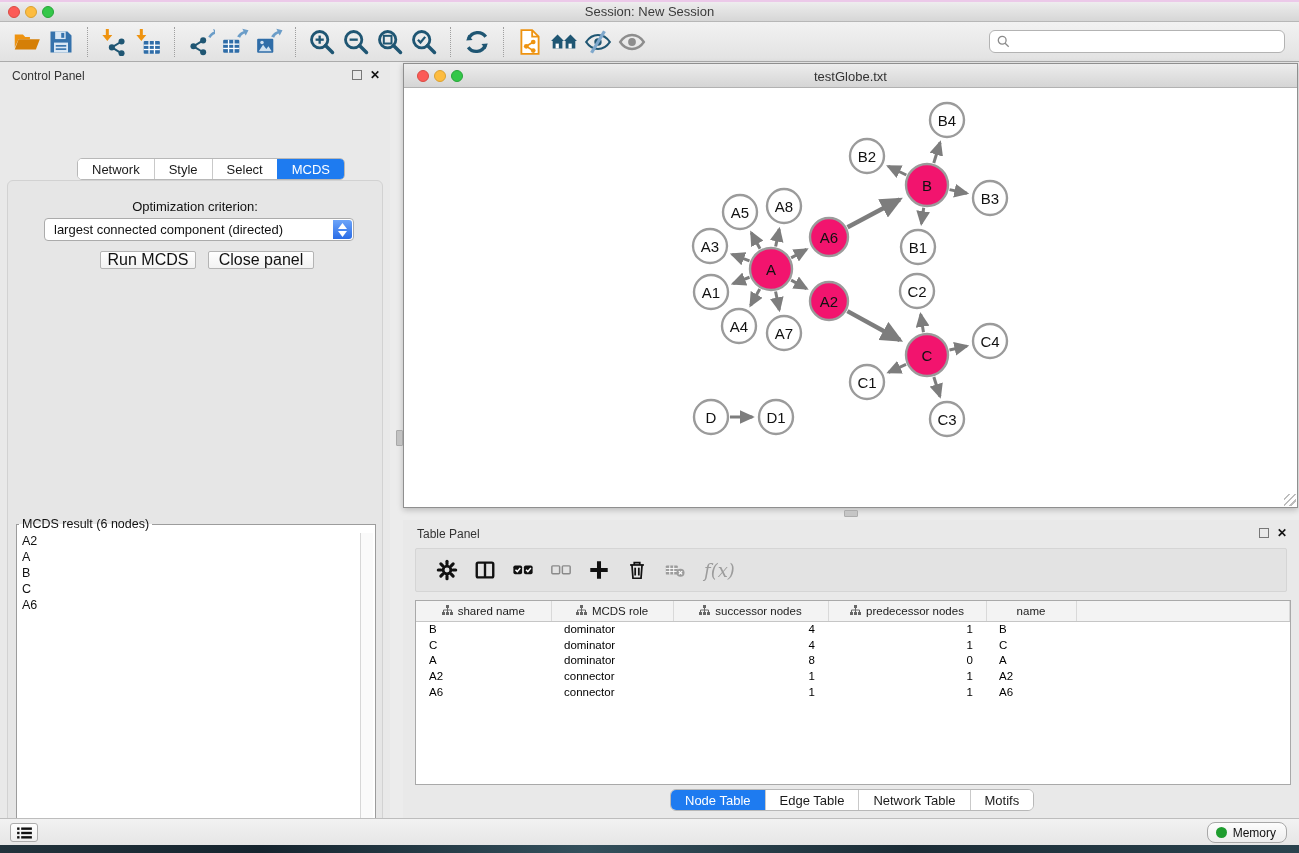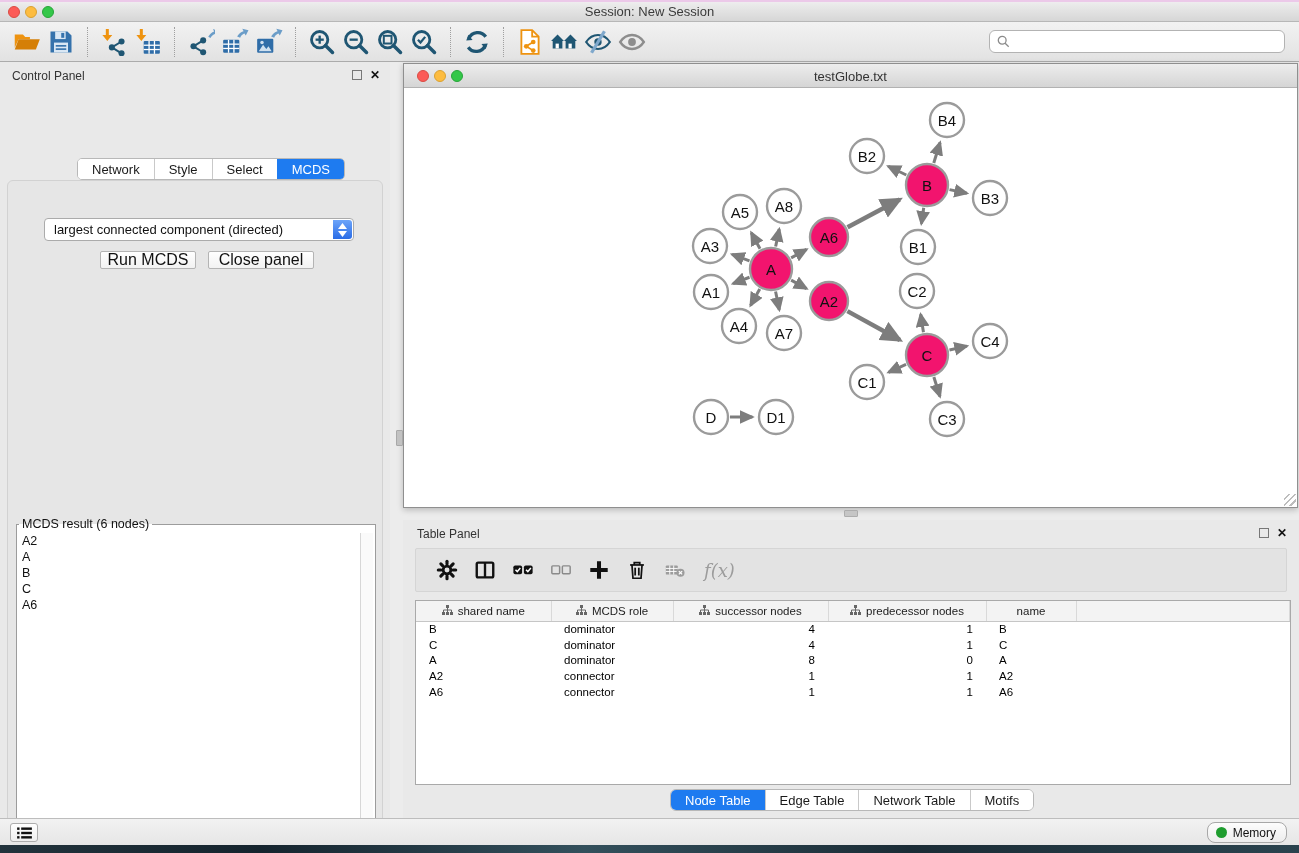--- a/index.html
+++ b/index.html
@@ -306,20 +306,21 @@
       <span class="float-btn"></span>
       <span class="close-x">✕</span>
     </div>
     <div class="seg-tabs" id="ctrl-tabs">
         <div class="seg-tab">Network</div>
         <div class="seg-tab">Style</div>
         <div class="seg-tab">Select</div>
         <div class="seg-tab active">MCDS</div>
       </div>
     <div class="tabcontent">
+      <div class="opt-label">Optimization criterion:</div>
       <div class="combo">
         <span>largest connected component (directed)</span>
         <span class="stepper">
           <svg viewBox="0 0 9 6">
               <path d="M4.5 0L9 6H0z" fill="#fff"></path>
             </svg>
           <svg viewBox="0 0 9 6">
               <path d="M4.5 6L0 0h9z" fill="#fff"></path>
             </svg>
         </span>

